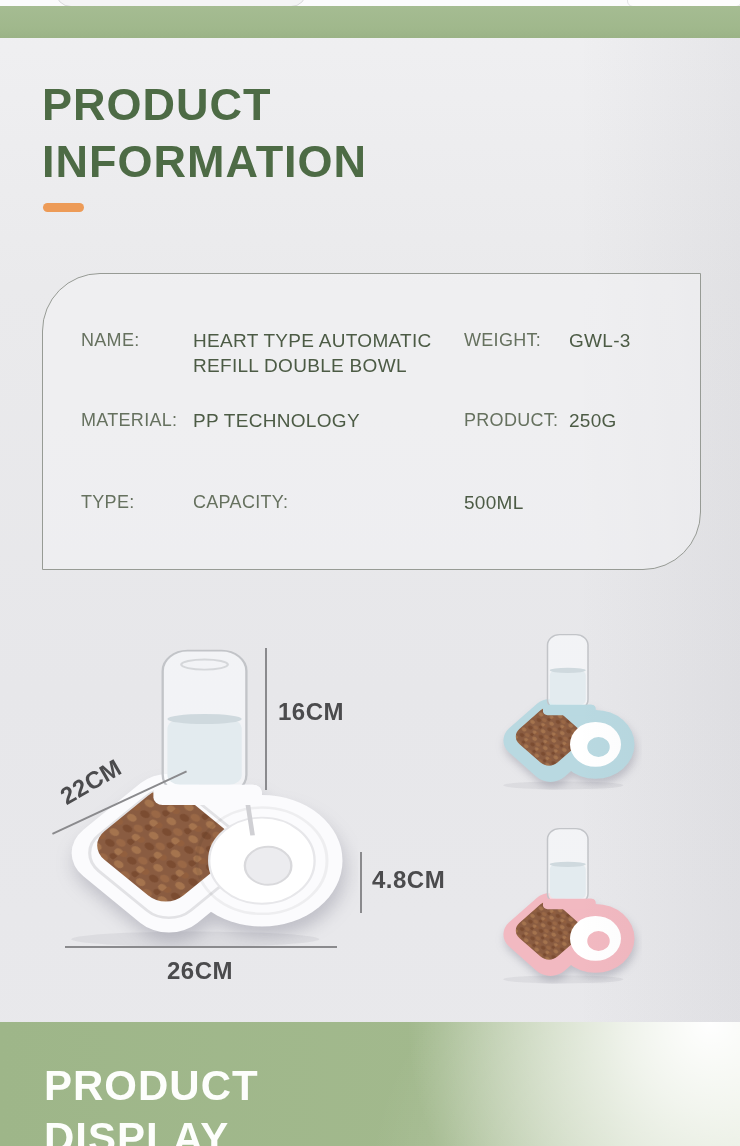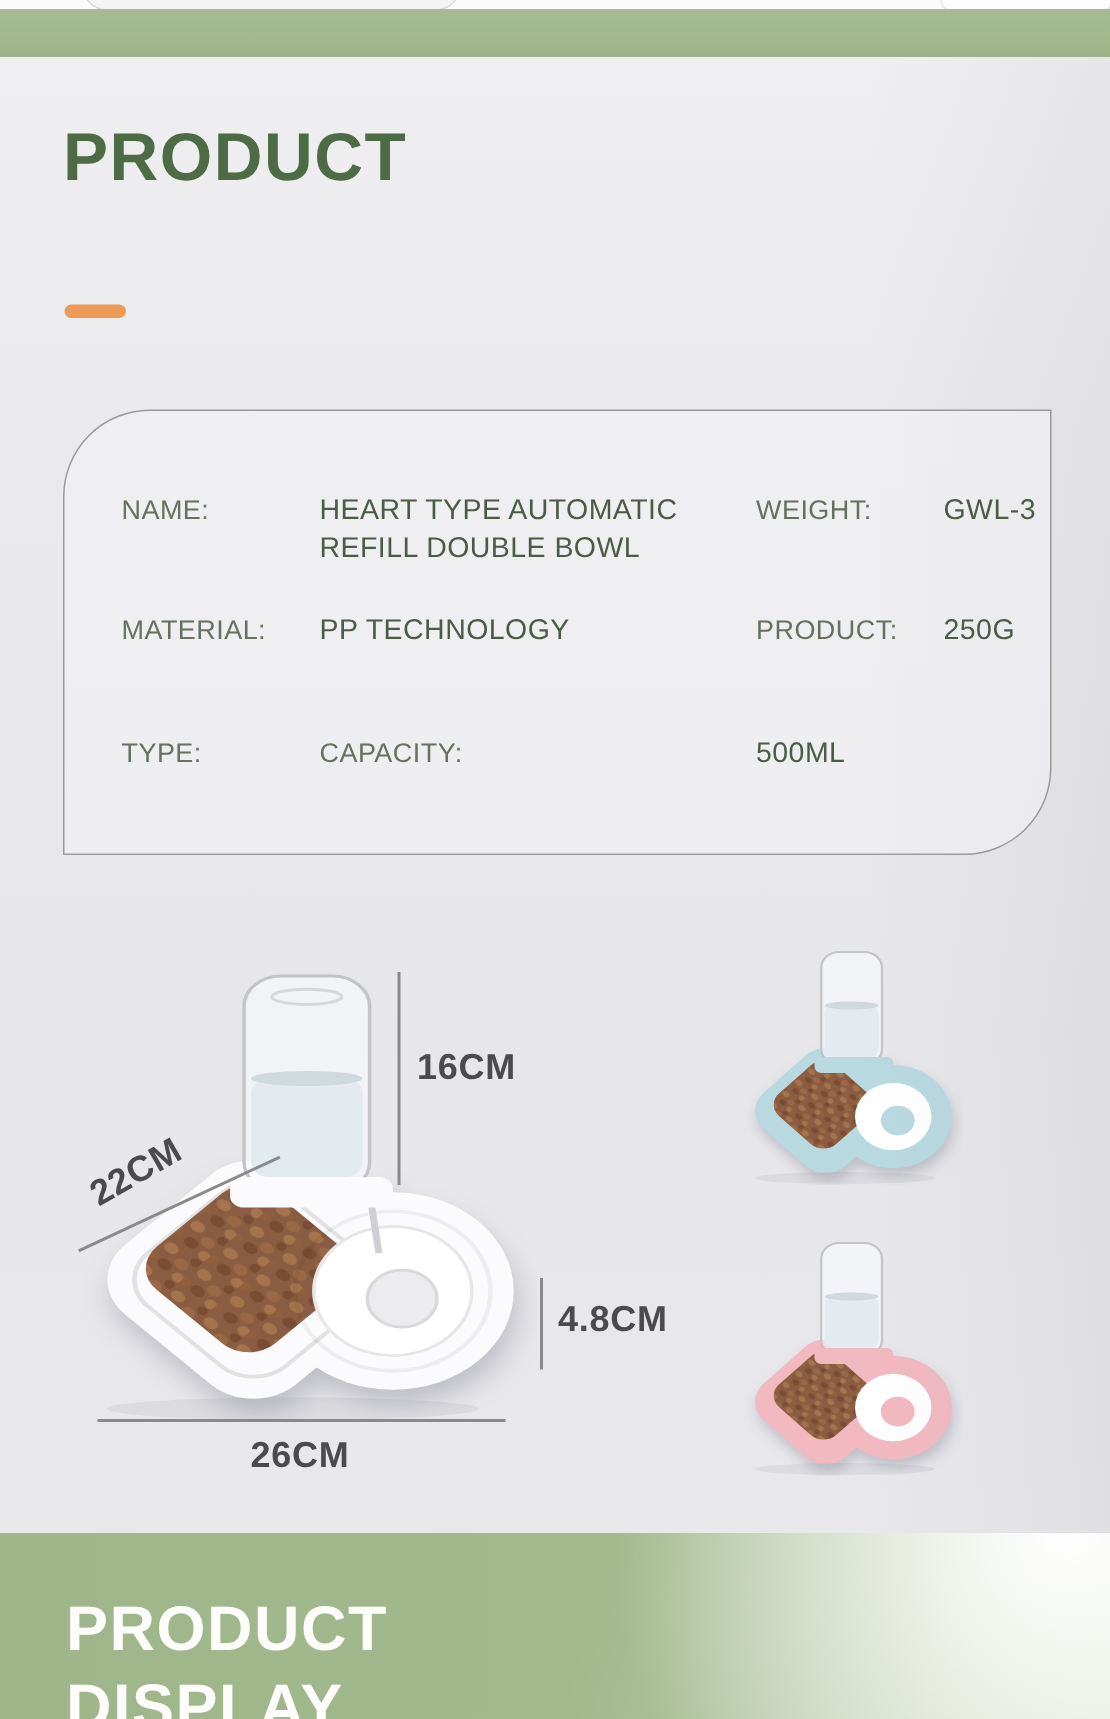--- a/index.html
+++ b/index.html
@@ -19,21 +19,21 @@
   .top-bar{position:absolute;left:0;top:6px;width:740px;height:32px;z-index:2;
     background:linear-gradient(180deg,#A5BC92 0%,#A0B88C 70%,#9BB386 100%);}
   
   .heading{position:absolute;left:42px;top:76px;color:#4D6B45;font-weight:bold;
     font-size:45px;line-height:57px;letter-spacing:1px;z-index:2;}
   .accent-dash{position:absolute;left:43px;top:203px;width:41px;height:9px;border-radius:5px;background:#ED9B57;z-index:2;}
   
   .spec-card{position:absolute;left:42px;top:273px;width:657px;height:295px;z-index:2;
     border:1px solid #979B95;border-radius:58px 0 58px 0;background:rgba(247,247,249,0.45);}
   .spec-row{position:absolute;left:0;width:100%;display:grid;
-    grid-template-columns:112px 271px 105px 1fr;padding-left:38px;box-sizing:border-box;align-items:start;gap:20px;}
+    grid-template-columns:112px 271px 105px 1fr;padding-left:38px;box-sizing:border-box;align-items:start;}
   .spec-row.r1{top:54px;} .spec-row.r2{top:134px;} .spec-row.r3{top:216px;}
   .spec-label{font-size:18px;color:#66715F;letter-spacing:0.3px;line-height:24px;}
   .spec-value{font-size:19px;font-weight:normal;color:#4C5B45;letter-spacing:0.3px;line-height:25px;}
   .spec-value.v1{max-width:240px;}
   
   .showcase{position:absolute;left:0;top:568px;width:740px;height:454px;z-index:1;}
   .product-svg{position:absolute;}
   .svg-main{left:48px;top:638px;width:310px;height:310px;}
   .svg-blue{left:492px;top:628px;width:150px;height:162px;}
   .svg-pink{left:492px;top:822px;width:150px;height:162px;}
@@ -77,20 +77,21 @@
   </svg>
 
   <div class="top-remnant">
     <div class="remnant-a"></div>
     <div class="remnant-b"></div>
   </div>
   <div class="top-bar"></div>
 
   <div class="heading">
     <div>PRODUCT</div>
+    <div>INFORMATION</div>
   </div>
   <div class="accent-dash"></div>
 
   <div class="spec-card">
     <div class="spec-row r1">
       <div class="spec-label">NAME:</div>
       <div class="spec-value v1">HEART TYPE AUTOMATIC REFILL DOUBLE BOWL</div>
       <div class="spec-label">WEIGHT:</div>
       <div class="spec-value">GWL-3</div>
     </div>

